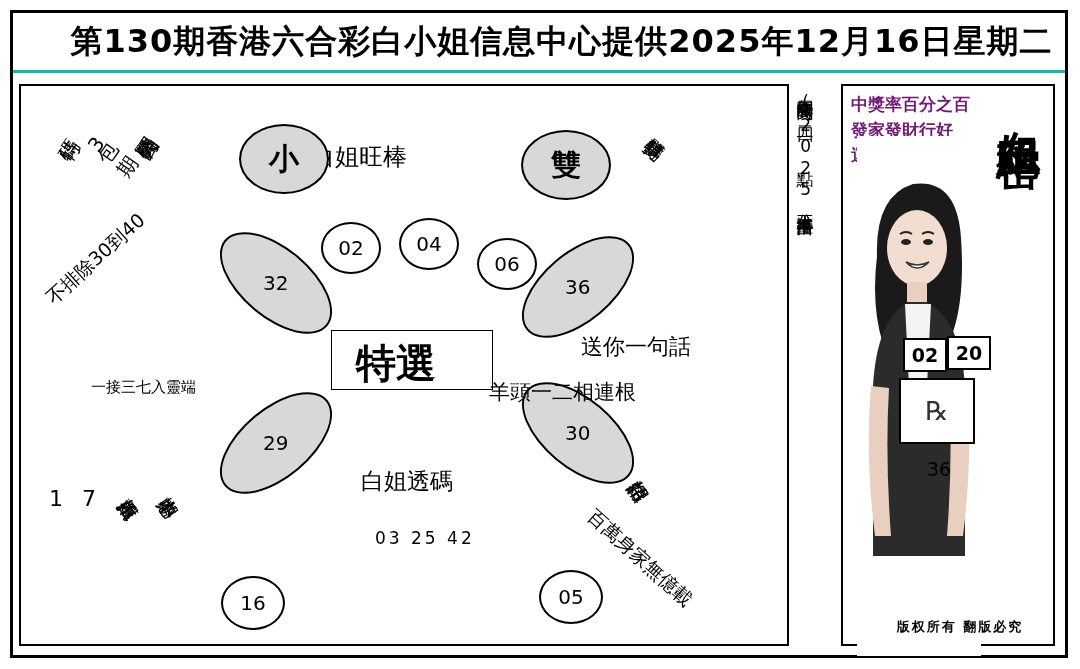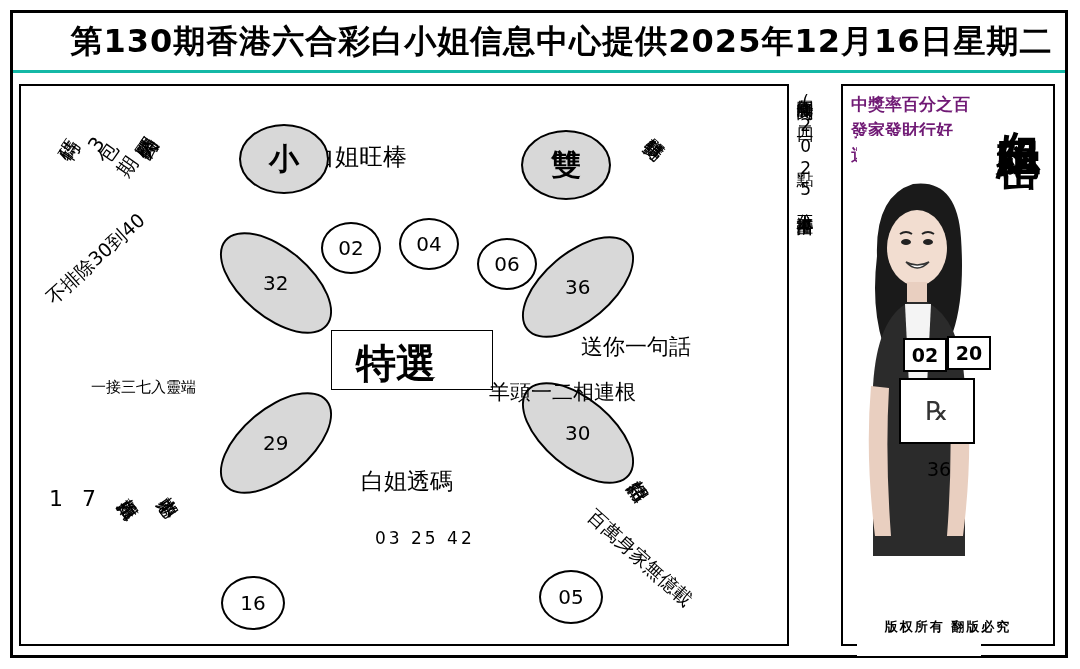--- a/index.html
+++ b/index.html
@@ -24,21 +24,21 @@
   .ell.shade{background:#d8d8d8;}
 
   .lbl{position:absolute;color:#000;font-family:"DejaVu Sans","Liberation Sans",sans-serif;white-space:nowrap;}
   .big-select{position:absolute;font-size:40px;font-weight:bold;color:#000;}
   .select-box{position:absolute;border:1px solid #000;background:#fff;}
 
   
   .rp-top{position:absolute;left:8px;top:6px;width:120px;text-align:left;font-size:17px;font-weight:bold;line-height:1.5;color:#701a75;}
   .rp-title{position:absolute;right:4px;top:10px;width:56px;writing-mode:vertical-rl;text-orientation:upright;font-size:44px;font-weight:bold;letter-spacing:4px;color:#000;}
   .photo{position:absolute;left:14px;top:50px;width:124px;height:520px;overflow:hidden;}
-  .rp-foot{position:absolute;left:0;bottom:8px;width:100%;text-align:center;font-size:13px;font-weight:bold;letter-spacing:2px;color:#000;}
+  .rp-foot{position:absolute;left:12px;bottom:8px;width:100%;text-align:center;font-size:13px;font-weight:bold;letter-spacing:2px;color:#000;}
   .rp-num{position:absolute;border:2px solid #000;background:#fff;font-size:19px;font-weight:bold;display:flex;align-items:center;justify-content:center;color:#000;}
   .rp-36{position:absolute;left:78px;top:455px;font-size:19px;color:#000;}
   .badge-box{position:absolute;left:96px;top:375px;width:62px;height:62px;border:2px solid #000;background:#fff;display:flex;align-items:center;justify-content:center;}
   .badge-box .g{font-size:26px;font-style:italic;color:#333;}
 
   .rot-n40{transform:rotate(-42deg);transform-origin:left top;}
   .rot-p40{transform:rotate(42deg);transform-origin:left top;}
   .rot-n55{transform:rotate(-55deg);transform-origin:left top;}
   .rot-p55{transform:rotate(55deg);transform-origin:left top;}
   .vert{writing-mode:vertical-rl;text-orientation:upright;}

